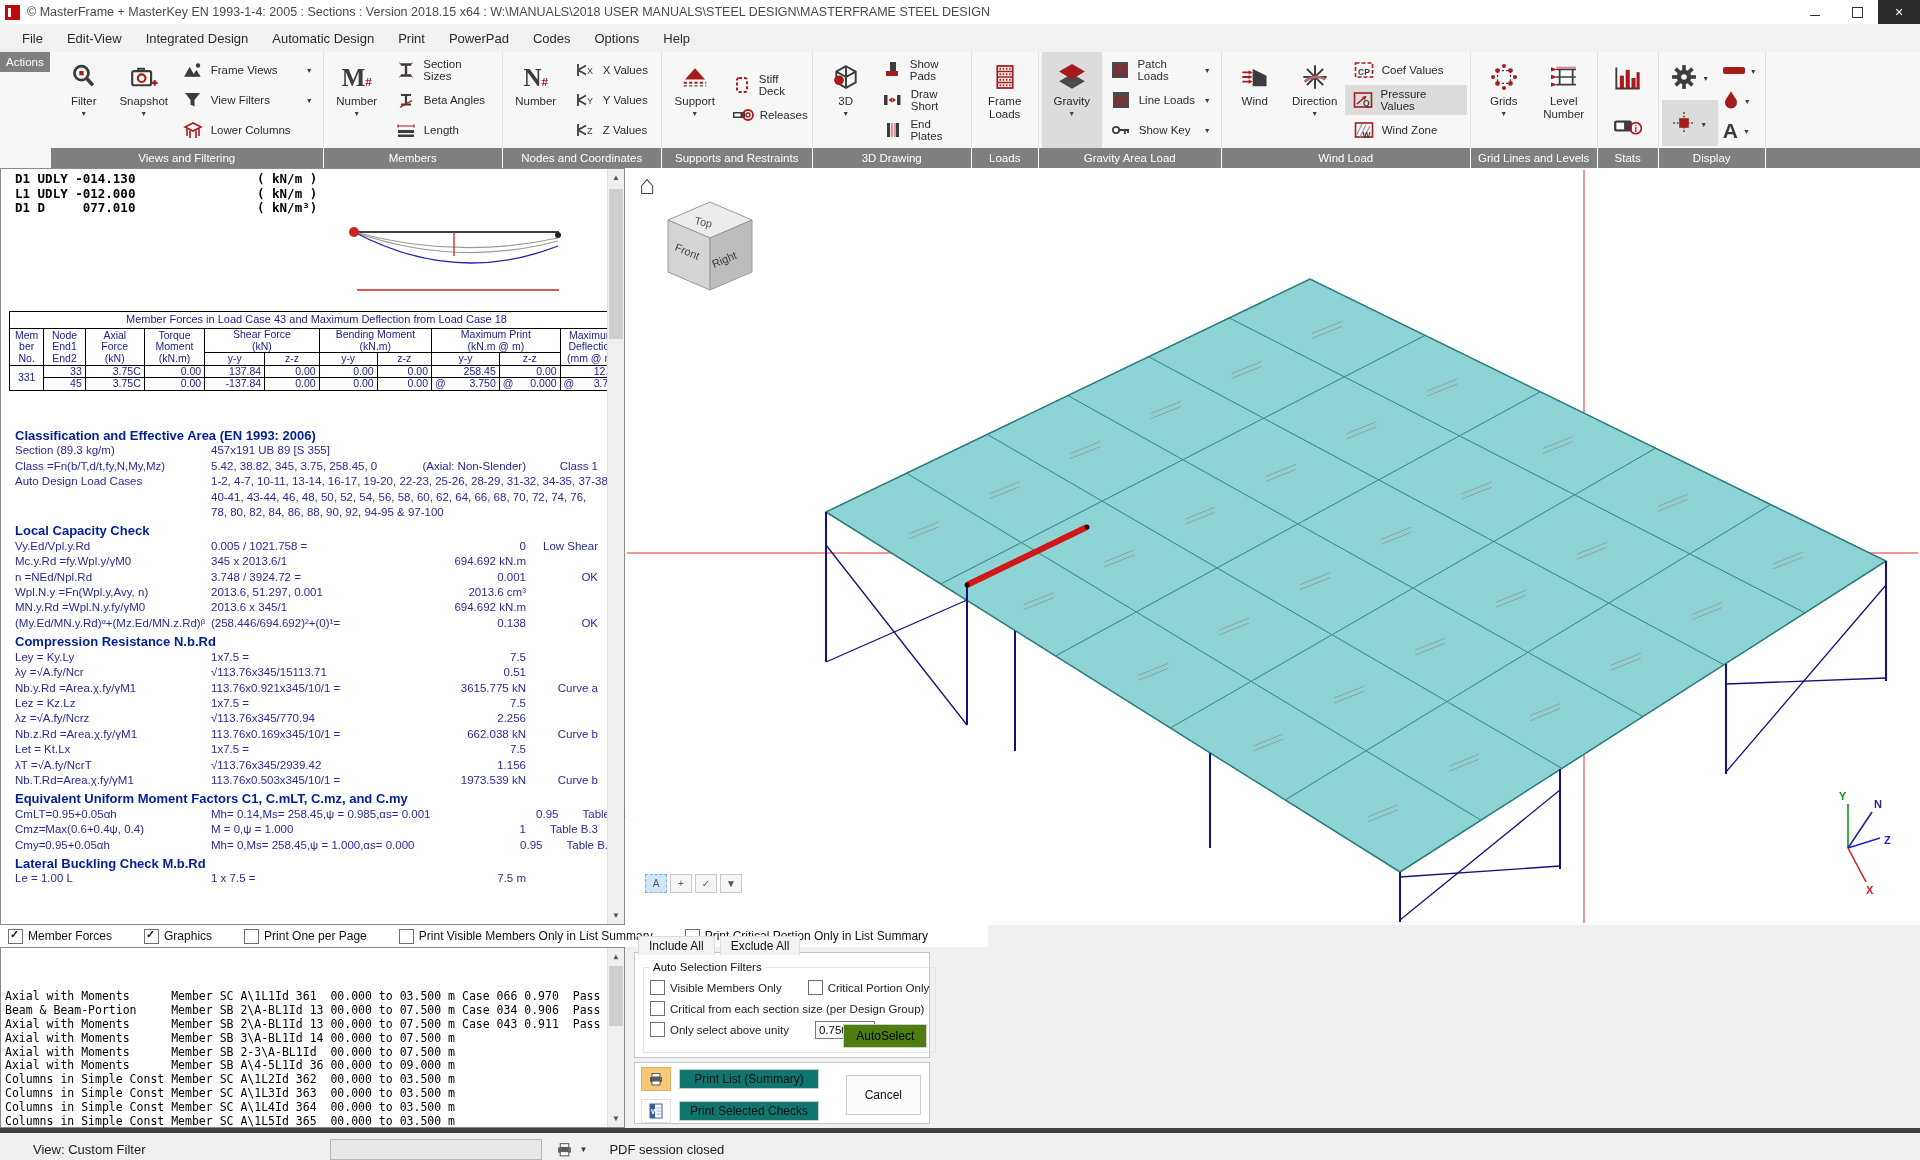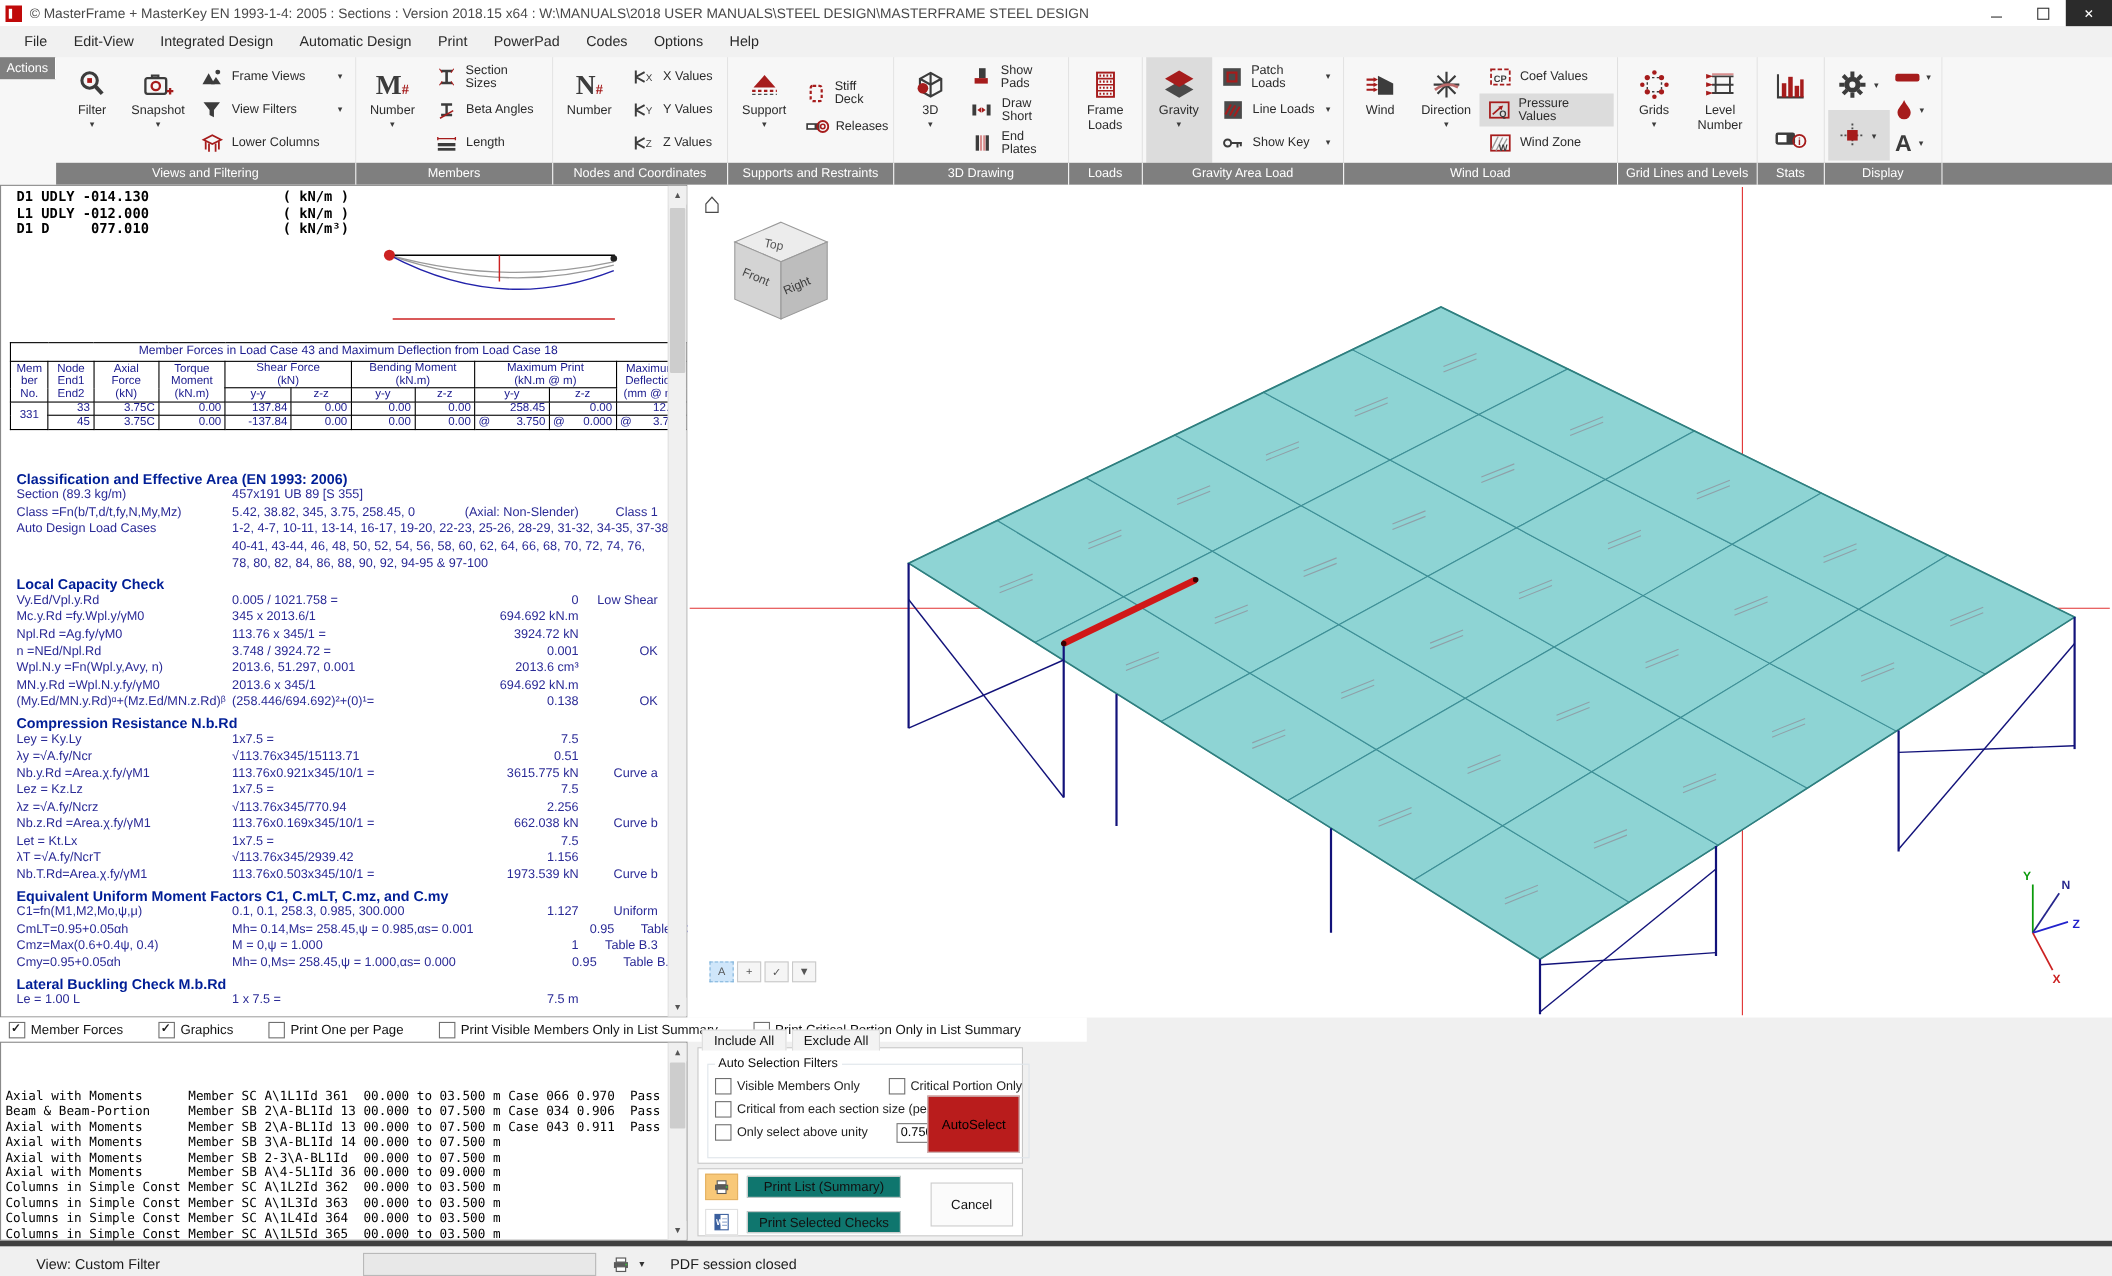--- a/index.html
+++ b/index.html
@@ -92,21 +92,21 @@
   .selbox{position:absolute;left:0;width:296px;background:#fff;border:1px solid #c6c6c6;box-sizing:border-box}
   .box1{top:16px;height:106px}
   .box2{top:126px;height:62px}
   .tabbtns{position:absolute;top:0;left:4px;display:flex;gap:5px;z-index:2}
   .tabbtn{background:#f3f3f3;border:1px solid #ddd;border-bottom:none;font-size:12px;padding:2px 10px;color:#111}
   .filterset{position:absolute;left:6px;top:8px;right:6px;bottom:4px;border:1px solid #dfe5ea;padding:4px 6px 2px}
   .filterset legend{font-size:11.5px;padding:0 3px;color:#111}
   .fsrow{display:flex;align-items:center;gap:26px;font-size:11.5px;height:21px}
   .fsrow .cb{gap:5px}
   .unity{width:52px;height:16px;border:1px solid #7a7a7a;font-size:11.5px;padding:0 3px;font-family:"Liberation Sans",sans-serif}
-  .autosel{position:absolute;right:8px;bottom:4px;font-size:12px;background:#b91c1c;border:1px solid #cfcfcf;padding:18px 12px}
+  .autosel{position:absolute;right:8px;bottom:4px;font-size:12px;background:#4d7c0f;border:1px solid #cfcfcf;padding:4px 12px}
   .prow{display:flex;align-items:center;gap:8px;padding:4px 6px}
   .pbtn{font-size:12px;background:#0f766e;border:1px solid #cdcdcd;width:140px;text-align:center;padding:2px 0;color:#111}
   .iconbtn{width:28px;height:22px;display:flex;align-items:center;justify-content:center;border:1px solid #e3b163;background:#f8c878}
   .iconbtn2{width:28px;height:22px;display:flex;align-items:center;justify-content:center;border:1px solid #e0e0e0;background:#fff}
   .cancelbtn{font-size:12px;background:#fbfbfb;border:1px solid #cdcdcd;padding:12px 18px;margin-left:4px;color:#111}
 
   
   .statusbar{position:absolute;top:1128px;left:0;right:0;height:32px;background:#f0f0f0;border-top:5px solid #404040;display:flex;align-items:center;font-size:13px;color:#1a1a1a}
   .stlabel{margin-left:33px}
   .stprog{margin-left:185px;width:210px;height:19px;background:#e8e8e8;border:1px solid #b9b9b9}
@@ -765,26 +765,20 @@
         <span class="cn">Low Shear</span>
       </div>
 
       <div class="crow">
         <span class="cf">Mc.y.Rd =fy.Wpl.y/γM0</span>
         <span class="cv">345 x 2013.6/1</span>
         <span class="cr">694.692 kN.m</span>
         <span class="cn"></span>
       </div>
 
-      <div class="crow">
-        <span class="cf">Npl.Rd =Ag.fy/γM0</span>
-        <span class="cv">113.76 x 345/1 =</span>
-        <span class="cr">3924.72 kN</span>
-        <span class="cn"></span>
-      </div>
 
       <div class="crow">
         <span class="cf">n =NEd/Npl.Rd</span>
         <span class="cv">3.748 / 3924.72 =</span>
         <span class="cr">0.001</span>
         <span class="cn">OK</span>
       </div>
 
       <div class="crow">
         <span class="cf">Wpl.N.y =Fn(Wpl.y,Avy, n)</span>
@@ -877,26 +871,20 @@
         <span class="cn">Curve b</span>
       </div>
 
       <div class="crow h">
         <span class="cf">Equivalent Uniform Moment Factors C1, C.mLT, C.mz, and C.my</span>
         <span class="cv"></span>
         <span class="cr"></span>
         <span class="cn"></span>
       </div>
 
-      <div class="crow">
-        <span class="cf">C1=fn(M1,M2,Mo,ψ,μ)</span>
-        <span class="cv">0.1, 0.1, 258.3, 0.985, 300.000</span>
-        <span class="cr">1.127</span>
-        <span class="cn">Uniform</span>
-      </div>
 
       <div class="crow">
         <span class="cf">CmLT=0.95+0.05αh</span>
         <span class="cv">Mh= 0.14,Ms= 258.45,ψ = 0.985,αs= 0.001</span>
         <span class="cr">0.95</span>
         <span class="cn">Table B.3</span>
       </div>
 
       <div class="crow">
         <span class="cf">Cmz=Max(0.6+0.4ψ, 0.4)</span>

